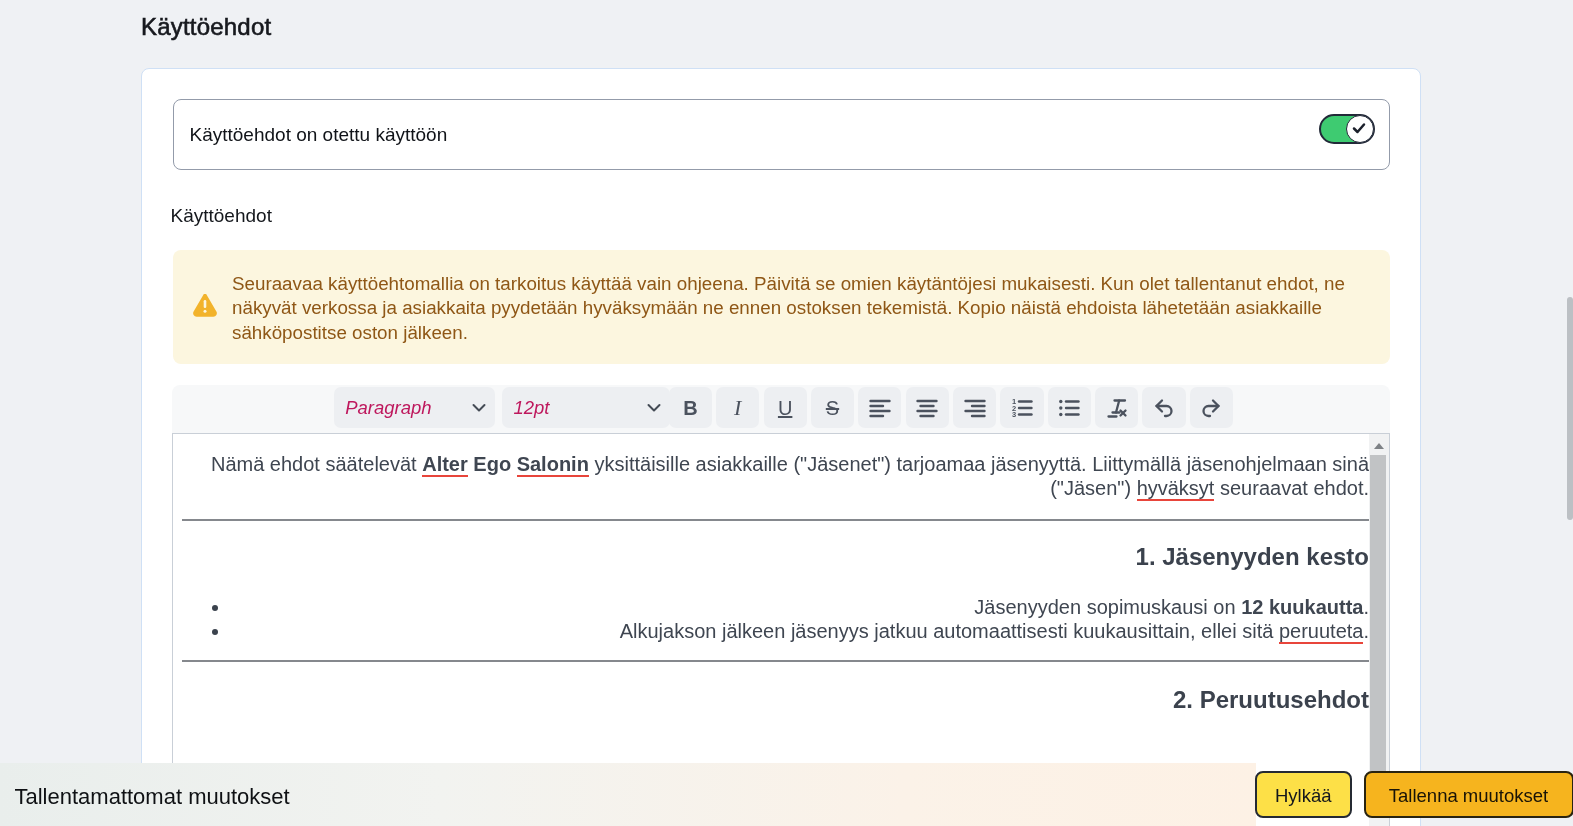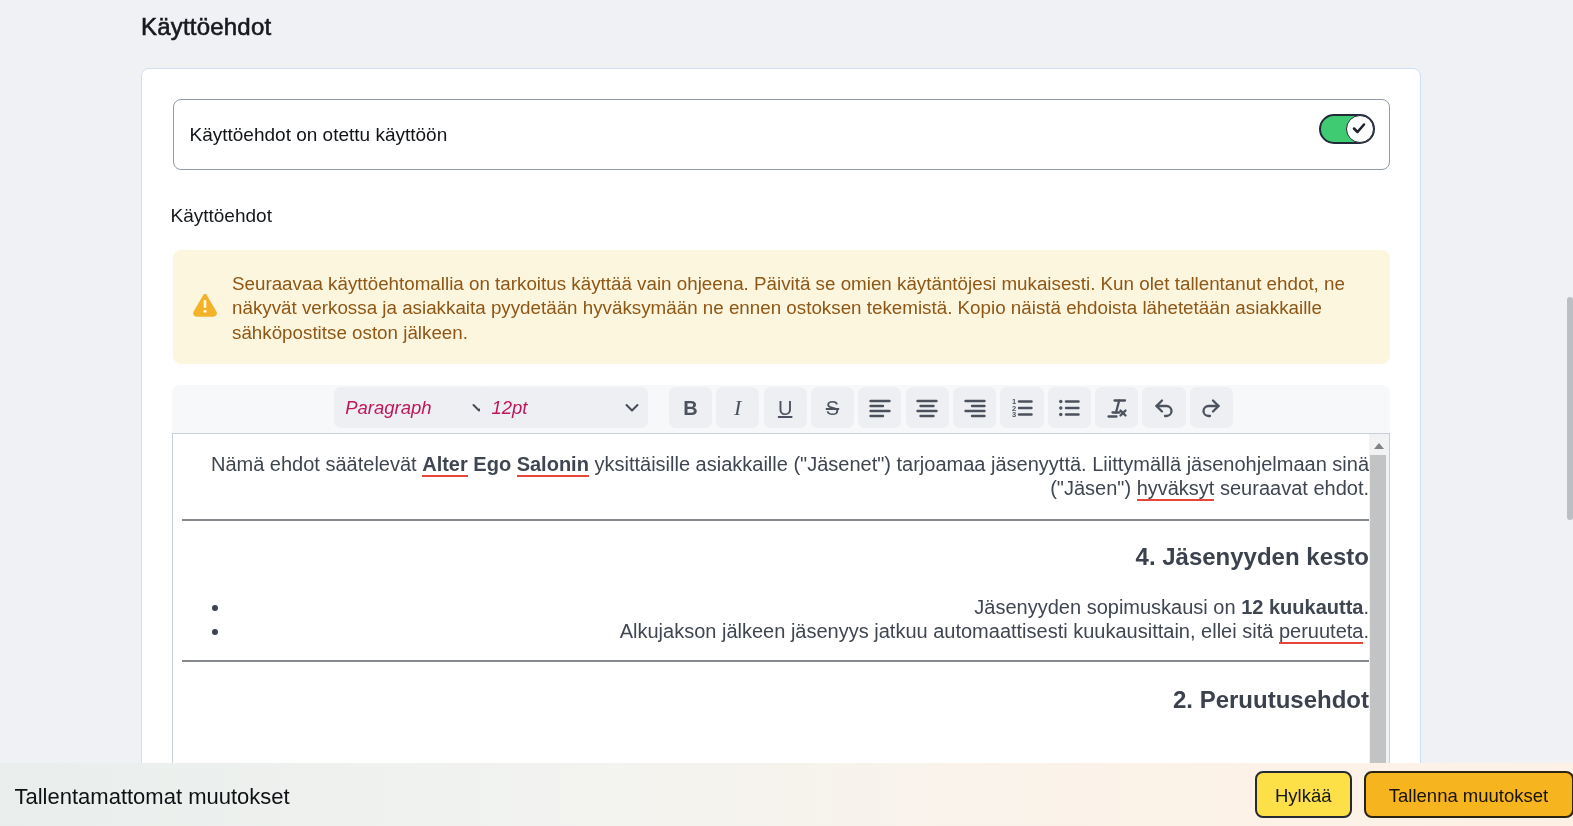--- a/index.html
+++ b/index.html
@@ -39,21 +39,21 @@
 .content ul { padding-left:49.5px; line-height:24px; list-style:none; }
 .content li { position:relative; }
 .content li::before { content:""; position:absolute; left:-19.5px; top:10.2px; width:6px; height:6px; border-radius:50%; background:#3b424d; }
 .rsq { border-bottom:2.5px solid #e8453b; }
 b, strong { font-weight:700; }
 
 .sbar { position:absolute; right:0; top:0; bottom:0; width:20px; background:#f1f2f3; }
 .sbar .up svg { position:absolute; left:5px; top:9.5px; }
 .sbar .thumb { position:absolute; left:0.5px; top:21.5px; width:16.5px; height:320px; background:#c1c3c5; }
 
-.bottombar { position:absolute; left:0; top:762.7px; width:1573px; height:63.3px; background:linear-gradient(90deg,#e9eeec 0%,#f2f3f0 35%,#fbf2e8 72%,#fdf1e5 100%); }
+.bottombar { position:absolute; left:0; top:762.7px; width:1256px; height:63.3px; background:linear-gradient(90deg,#e9eeec 0%,#f2f3f0 35%,#fbf2e8 72%,#fdf1e5 100%); }
 .bottombar .msg { position:absolute; left:14.5px; top:22.5px; font-size:22px; line-height:24px; color:#0f1114; }
 .btn { position:absolute; top:770.7px; height:47.6px; border-radius:8px; border:2px solid #252a33; font-size:18.5px; color:#14171c; }
 .btn .bt { position:absolute; left:50%; top:calc(50% + 2px); transform:translate(-50%,-50%); white-space:nowrap; }
 .btn.ghost { left:1254.5px; width:97.5px; background:#fde047; }
 .btn.primary { left:1363.5px; width:210px; background:#f6b41e; border-color:#2a2410; color:#181307; }
 
 .pagescroll { position:absolute; left:1567px; top:297px; width:6px; height:223px; background:#bcc0c4; border-radius:3px; }
 </style>
 </head>
 <body>
@@ -80,21 +80,21 @@
 </div>
 <div class="wtext">Seuraavaa käyttöehtomallia on tarkoitus käyttää vain ohjeena. Päivitä se omien käytäntöjesi mukaisesti. Kun olet tallentanut ehdot, ne<br>näkyvät verkossa ja asiakkaita pyydetään hyväksymään ne ennen ostoksen tekemistä. Kopio näistä ehdoista lähetetään asiakkaille<br>sähköpostitse oston jälkeen.</div>
 
 <div class="toolbar"></div>
 <div class="sel" style="left:333.7px;width:161.4px;">
     <span class="st">Paragraph</span>
   <svg width="14" height="9" viewBox="0 0 14 9">
       <path d="M1.5 1.5 L7 7 L12.5 1.5" fill="none" stroke="#444b55" stroke-width="2" stroke-linecap="round" stroke-linejoin="round"></path>
     </svg>
 </div>
-<div class="sel" style="left:480px;width:168px;">
+<div class="sel" style="left:502px;width:168px;">
     <span class="st">12pt</span>
   <svg width="14" height="9" viewBox="0 0 14 9">
       <path d="M1.5 1.5 L7 7 L12.5 1.5" fill="none" stroke="#444b55" stroke-width="2" stroke-linecap="round" stroke-linejoin="round"></path>
     </svg>
 </div>
 
 <div class="tbtn" style="left:668.8px;">
     <span class="tg" style="font-weight:700;">B</span>
   </div>
 <div class="tbtn" style="left:716.15px;">
@@ -191,21 +191,21 @@
         <path d="M18.5 9 H8.5 a5 5 0 0 0 0 10 H10"></path>
       </g>
     </svg>
 </div>
 
 <div class="editor">
   <div class="content">
     <div class="inner">
       <p>Nämä ehdot säätelevät <strong><span class="rsq">Alter</span> Ego <span class="rsq">Salonin</span></strong> yksittäisille asiakkaille ("Jäsenet") tarjoamaa jäsenyyttä. Liittymällä jäsenohjelmaan sinä<br>("Jäsen") <span class="rsq">hyväksyt</span> seuraavat ehdot.</p>
       <hr style="margin-top:19.7px;">
-      <h2 style="margin-top:21.2px;">4. Jäsenyyden kesto</h2>
+      <h2 style="margin-top:21.2px;">1. Jäsenyyden kesto</h2>
       <ul style="margin-top:24.1px;">
         <li>Jäsenyyden sopimuskausi on <strong>12 kuukautta</strong>.</li>
         <li>Alkujakson jälkeen jäsenyys jatkuu automaattisesti kuukausittain, ellei sitä <span class="rsq">peruuteta</span>.</li>
       </ul>
       <hr style="margin-top:17.5px;">
       <h2 style="margin-top:24px;">2. Peruutusehdot</h2>
     </div>
   </div>
   <div class="sbar">
     <div class="up">

